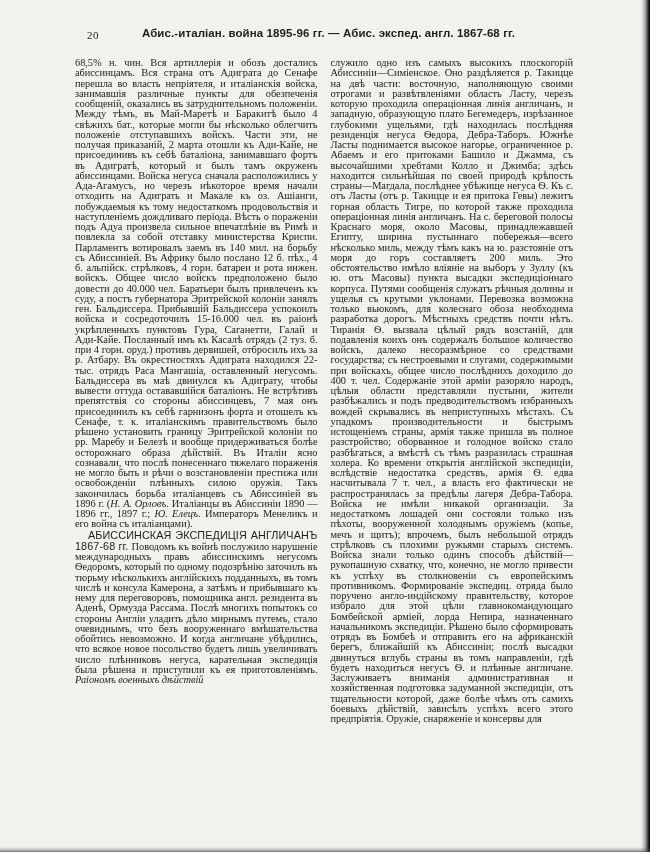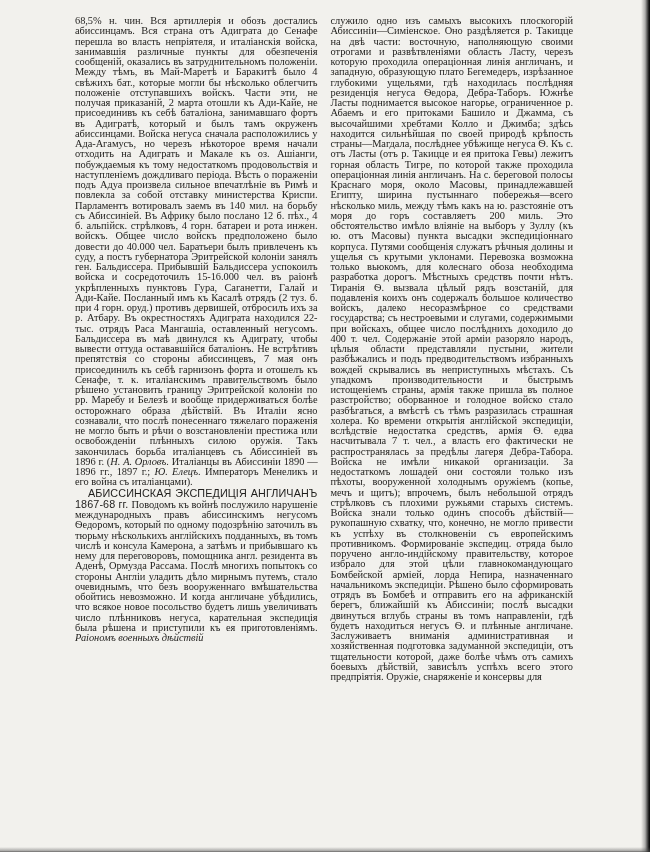--- a/index.html
+++ b/index.html
@@ -59,20 +59,24 @@
     font-size:10.8px;
     letter-spacing:.1px;
   }
   .italic { font-style:italic; }
 </style>
 </head>
 <body>
 
 <div class="page">
 
+  <div class="header-row">
+    <span class="page-number">20</span>
+    <div class="running-header">Абис.-италіан. война 1895-96 гг. — Абис. экспед. англ. 1867-68 гг.</div>
+  </div>
 
   <div class="columns">
 
     <div class="col">
       <p><span>68,5% н. чин. Вся артиллерія и обозъ достались абиссинцамъ. Вся страна отъ Адиграта до Сенафе перешла во власть непріятеля, и италіанскія войска, занимавшія различные пункты для обезпеченія сообщеній, оказались въ затруднительномъ положеніи. Между тѣмъ, въ Май-Маретѣ и Баракитѣ было 4 свѣжихъ бат., которые могли бы нѣсколько облегчить положеніе отступавшихъ войскъ. Части эти, не получая приказаній, 2 марта отошли къ Ади-Кайе, не присоединивъ къ себѣ баталіона, занимавшаго фортъ въ Адигратѣ, который и былъ тамъ окруженъ абиссинцами. Войска негуса сначала расположились у Ада-Агамусъ, но черезъ нѣкоторое время начали отходить на Адиграть и Макале къ оз. Ашіанги, побуждаемыя къ тому недостаткомъ продовольствія и наступленіемъ дождливаго періода. Вѣсть о пораженіи подъ Адуа произвела сильное впечатлѣніе въ Римѣ и повлекла за собой отставку министерства Криспи. Парламентъ вотировалъ заемъ въ 140 мил. на борьбу съ Абиссиніей. Въ Африку было послано 12 б. пѣх., 4 б. альпійск. стрѣлковъ, 4 горн. батареи и рота инжен. войскъ. Общее число войскъ предположено было довести до 40.000 чел. Баратьери былъ привлеченъ къ суду, а постъ губернатора Эритрейской колоніи занялъ ген. Бальдиссера. Прибывшій Бальдиссера успокоилъ войска и сосредоточилъ 15-16.000 чел. въ раіонѣ укрѣпленныхъ пунктовъ Гура, Саганетти, Галай и Ади-Кайе. Посланный имъ къ Касалѣ отрядъ (2 туз. б. при 4 горн. оруд.) противъ дервишей, отбросилъ ихъ за р. Атбару. Въ окрестностяхъ Адиграта находился 22-тыс. отрядъ Раса Мангашіа, оставленный негусомъ. Бальдиссера въ маѣ двинулся къ Адиграту, чтобы вывести оттуда остававшійся баталіонъ. Не встрѣтивъ препятствія со стороны абиссинцевъ, 7 мая онъ присоединилъ къ себѣ гарнизонъ форта и отошелъ къ Сенафе, т. к. италіанскимъ правительствомъ было рѣшено установить границу Эритрейской колоніи по рр. Маребу и Белезѣ и вообще придерживаться болѣе осторожнаго образа дѣйствій. Въ Италіи ясно сознавали, что послѣ понесеннаго тяжелаго пораженія не могло быть и рѣчи о возстановленіи престижа или освобожденіи плѣнныхъ силою оружія. Такъ закончилась борьба италіанцевъ съ Абиссиніей въ 1896 г. (</span><span class="italic">Н. А. Орловъ.</span><span> Италіанцы въ Абиссиніи 1890 — 1896 гг., 1897 г.; </span><span class="italic">Ю. Елецъ.</span><span> Императоръ Менеликъ и его война съ италіанцами).</span></p>
       <p class="indent"><span class="runin-heading">АБИССИНСКАЯ ЭКСПЕДИЦІЯ АНГЛИЧАНЪ 1867-68 гг. </span><span>Поводомъ къ войнѣ послужило нарушеніе международныхъ правъ абиссинскимъ негусомъ Ѳедоромъ, который по одному подозрѣнію заточилъ въ тюрьму нѣсколькихъ англійскихъ подданныхъ, въ томъ числѣ и консула Камерона, а затѣмъ и прибывшаго къ нему для переговоровъ, помощника англ. резидента въ Аденѣ, Ормузда Рассама. Послѣ многихъ попытокъ со стороны Англіи уладить дѣло мирнымъ путемъ, стало очевиднымъ, что безъ вооруженнаго вмѣшательства обойтись невозможно. И когда англичане убѣдились, что всякое новое посольство будетъ лишь увеличивать число плѣнниковъ негуса, карательная экспедиція была рѣшена и приступили къ ея приготовленіямъ. </span><span class="italic">Раіономъ военныхъ дѣйствій</span></p>
     </div>
 
     <div class="col">
       <p><span>служило одно изъ самыхъ высокихъ плоскогорій Абиссиніи—Симіенское. Оно раздѣляется р. Такицце на двѣ части: восточную, наполняющую своими отрогами и развѣтвленіями область Ласту, черезъ которую проходила операціонная линія англичанъ, и западную, образующую плато Бегемедеръ, изрѣзанное глубокими ущельями, гдѣ находилась послѣдняя резиденція негуса Ѳедора, Дебра-Таборъ. Южнѣе Ласты поднимается высокое нагорье, ограниченное р. Абаемъ и его притоками Башило и Джамма, съ высочайшими хребтами Колло и Джимба; здѣсь находится сильнѣйшая по своей природѣ крѣпость страны—Магдала, послѣднее убѣжище негуса Ѳ. Къ с. отъ Ласты (отъ р. Такицце и ея притока Гевы) лежитъ горная область Тигре, по которой также проходила операціонная линія англичанъ. На с. береговой полосы Краснаго моря, около Масовы, принадлежавшей Египту, ширина пустыннаго побережья—всего нѣсколько миль, между тѣмъ какъ на ю. разстояніе отъ моря до горъ составляетъ 200 миль. Это обстоятельство имѣло вліяніе на выборъ у Зуллу (къ ю. отъ Масовы) пункта высадки экспедиціоннаго корпуса. Путями сообщенія служатъ рѣчныя долины и ущелья съ крутыми уклонами. Перевозка возможна только вьюкомъ, для колеснаго обоза необходима разработка дорогъ. Мѣстныхъ средствъ почти нѣтъ. Тиранія Ѳ. вызвала цѣлый рядъ возстаній, для подавленія коихъ онъ содержалъ большое количество войскъ, далеко несоразмѣрное со средствами государства; съ нестроевыми и слугами, содержимыми при войскахъ, общее число послѣднихъ доходило до 400 т. чел. Содержаніе этой арміи разоряло народъ, цѣлыя области представляли пустыни, жители разбѣжались и подъ предводительствомъ избранныхъ вождей скрывались въ неприступныхъ мѣстахъ. Съ упадкомъ производительности и быстрымъ истощеніемъ страны, армія также пришла въ полное разстройство; оборванное и голодное войско стало разбѣгаться, а вмѣстѣ съ тѣмъ разразилась страшная холера. Ко времени открытія англійской экспедиціи, вслѣдствіе недостатка средствъ, армія Ѳ. едва насчитывала 7 т. чел., а власть его фактически не распространялась за предѣлы лагеря Дебра-Табора. Войска не имѣли никакой организаціи. За недостаткомъ лошадей они состояли только изъ пѣхоты, вооруженной холоднымъ оружіемъ (копье, мечъ и щитъ); впрочемъ, былъ небольшой отрядъ стрѣлковъ съ плохими ружьями старыхъ системъ. Войска знали только одинъ способъ дѣйствій—рукопашную схватку, что, конечно, не могло привести къ успѣху въ столкновеніи съ европейскимъ противникомъ. Формированіе экспедиц. отряда было поручено англо-индійскому правительству, которое избрало для этой цѣли главнокомандующаго Бомбейской арміей, лорда Непира, назначеннаго начальникомъ экспедиціи. Рѣшено было сформировать отрядъ въ Бомбеѣ и отправить его на африканскій берегъ, ближайшій къ Абиссиніи; послѣ высадки двинуться вглубь страны въ томъ направленіи, гдѣ будетъ находиться негусъ Ѳ. и плѣнные англичане. Заслуживаетъ вниманія административная и хозяйственная подготовка задуманной экспедиціи, отъ тщательности которой, даже болѣе чѣмъ отъ самихъ боевыхъ дѣйствій, зависѣлъ успѣхъ всего этого предпріятія. Оружіе, снаряженіе и консервы для</span></p>

